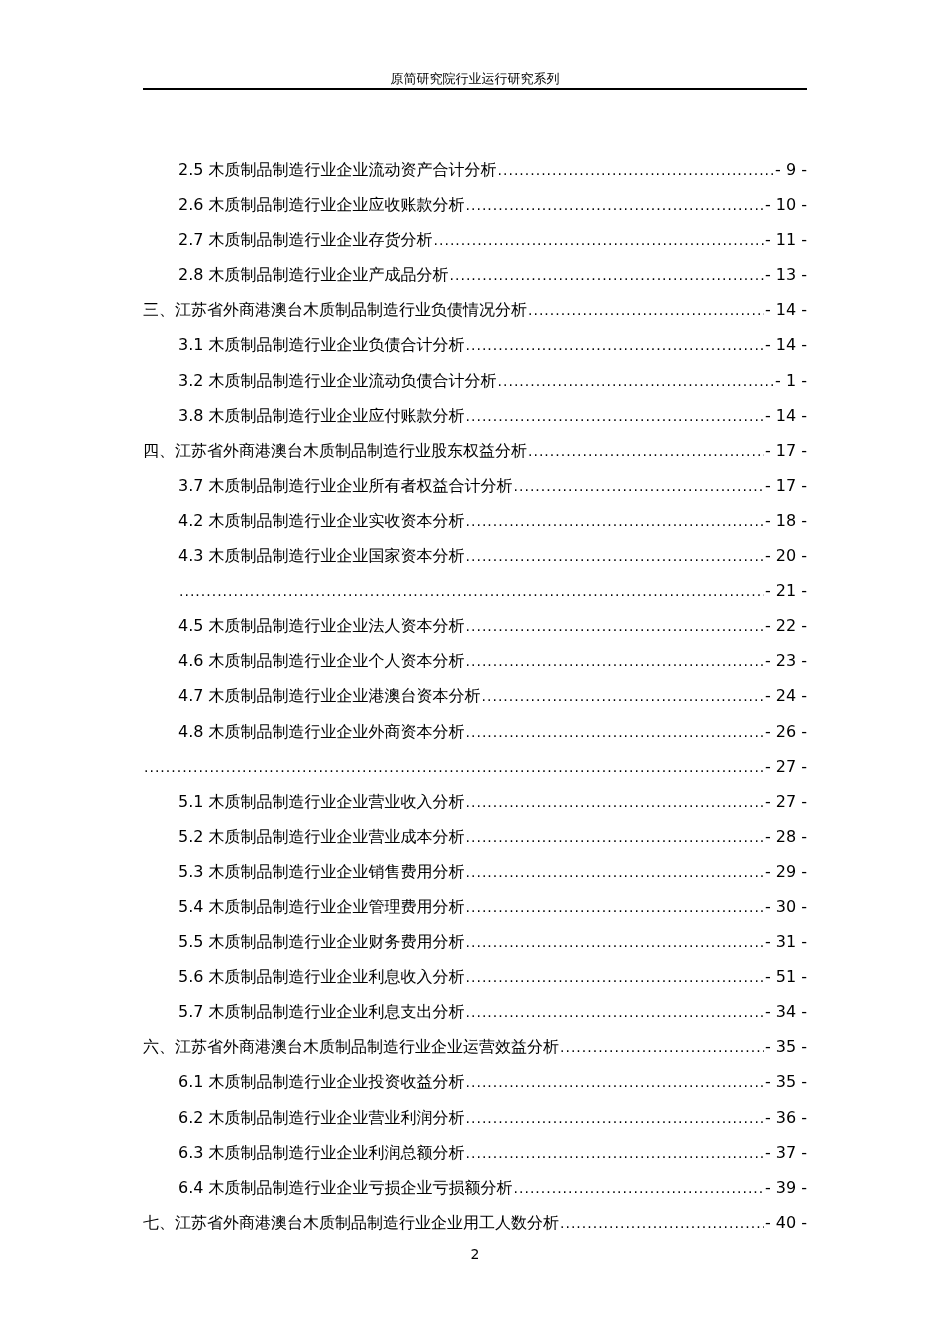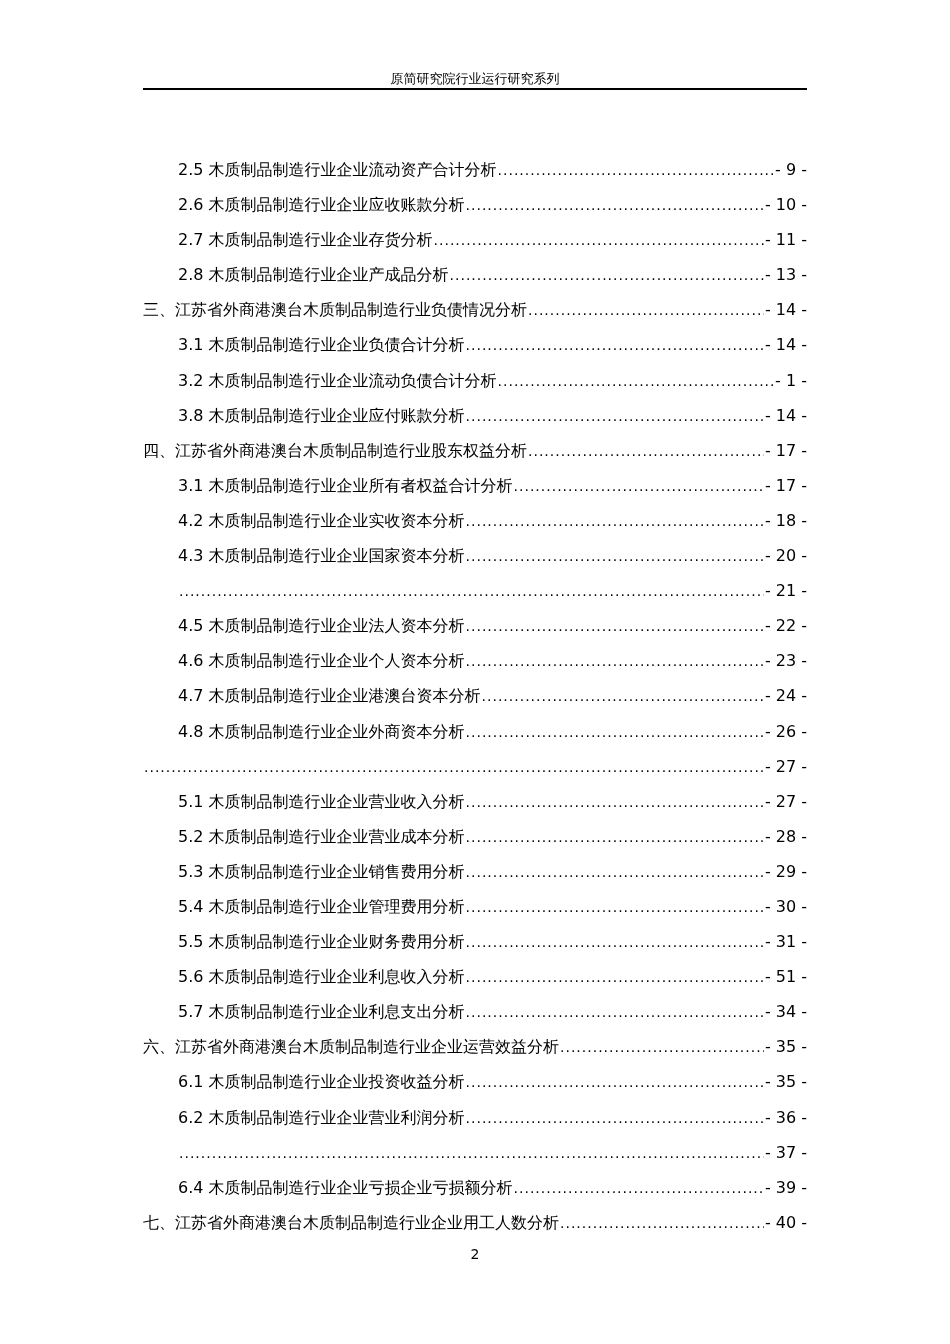--- a/index.html
+++ b/index.html
@@ -67,21 +67,21 @@
       <span class="toc-label">3.8 木质制品制造行业企业应付账款分析</span>
       <span class="toc-leader"></span>
       <span class="toc-page">- 14 -</span>
     </div>
     <div class="toc-row level-1">
       <span class="toc-label">四、江苏省外商港澳台木质制品制造行业股东权益分析</span>
       <span class="toc-leader"></span>
       <span class="toc-page">- 17 -</span>
     </div>
     <div class="toc-row level-2">
-      <span class="toc-label">3.1 木质制品制造行业企业所有者权益合计分析</span>
+      <span class="toc-label">3.7 木质制品制造行业企业所有者权益合计分析</span>
       <span class="toc-leader"></span>
       <span class="toc-page">- 17 -</span>
     </div>
     <div class="toc-row level-2">
       <span class="toc-label">4.2 木质制品制造行业企业实收资本分析</span>
       <span class="toc-leader"></span>
       <span class="toc-page">- 18 -</span>
     </div>
     <div class="toc-row level-2">
       <span class="toc-label">4.3 木质制品制造行业企业国家资本分析</span>
@@ -160,20 +160,21 @@
       <span class="toc-label">6.1 木质制品制造行业企业投资收益分析</span>
       <span class="toc-leader"></span>
       <span class="toc-page">- 35 -</span>
     </div>
     <div class="toc-row level-2">
       <span class="toc-label">6.2 木质制品制造行业企业营业利润分析</span>
       <span class="toc-leader"></span>
       <span class="toc-page">- 36 -</span>
     </div>
     <div class="toc-row level-2">
+      <span class="toc-label">6.3 木质制品制造行业企业利润总额分析</span>
       <span class="toc-leader"></span>
       <span class="toc-page">- 37 -</span>
     </div>
     <div class="toc-row level-2">
       <span class="toc-label">6.4 木质制品制造行业企业亏损企业亏损额分析</span>
       <span class="toc-leader"></span>
       <span class="toc-page">- 39 -</span>
     </div>
     <div class="toc-row level-1">
       <span class="toc-label">七、江苏省外商港澳台木质制品制造行业企业用工人数分析</span>

